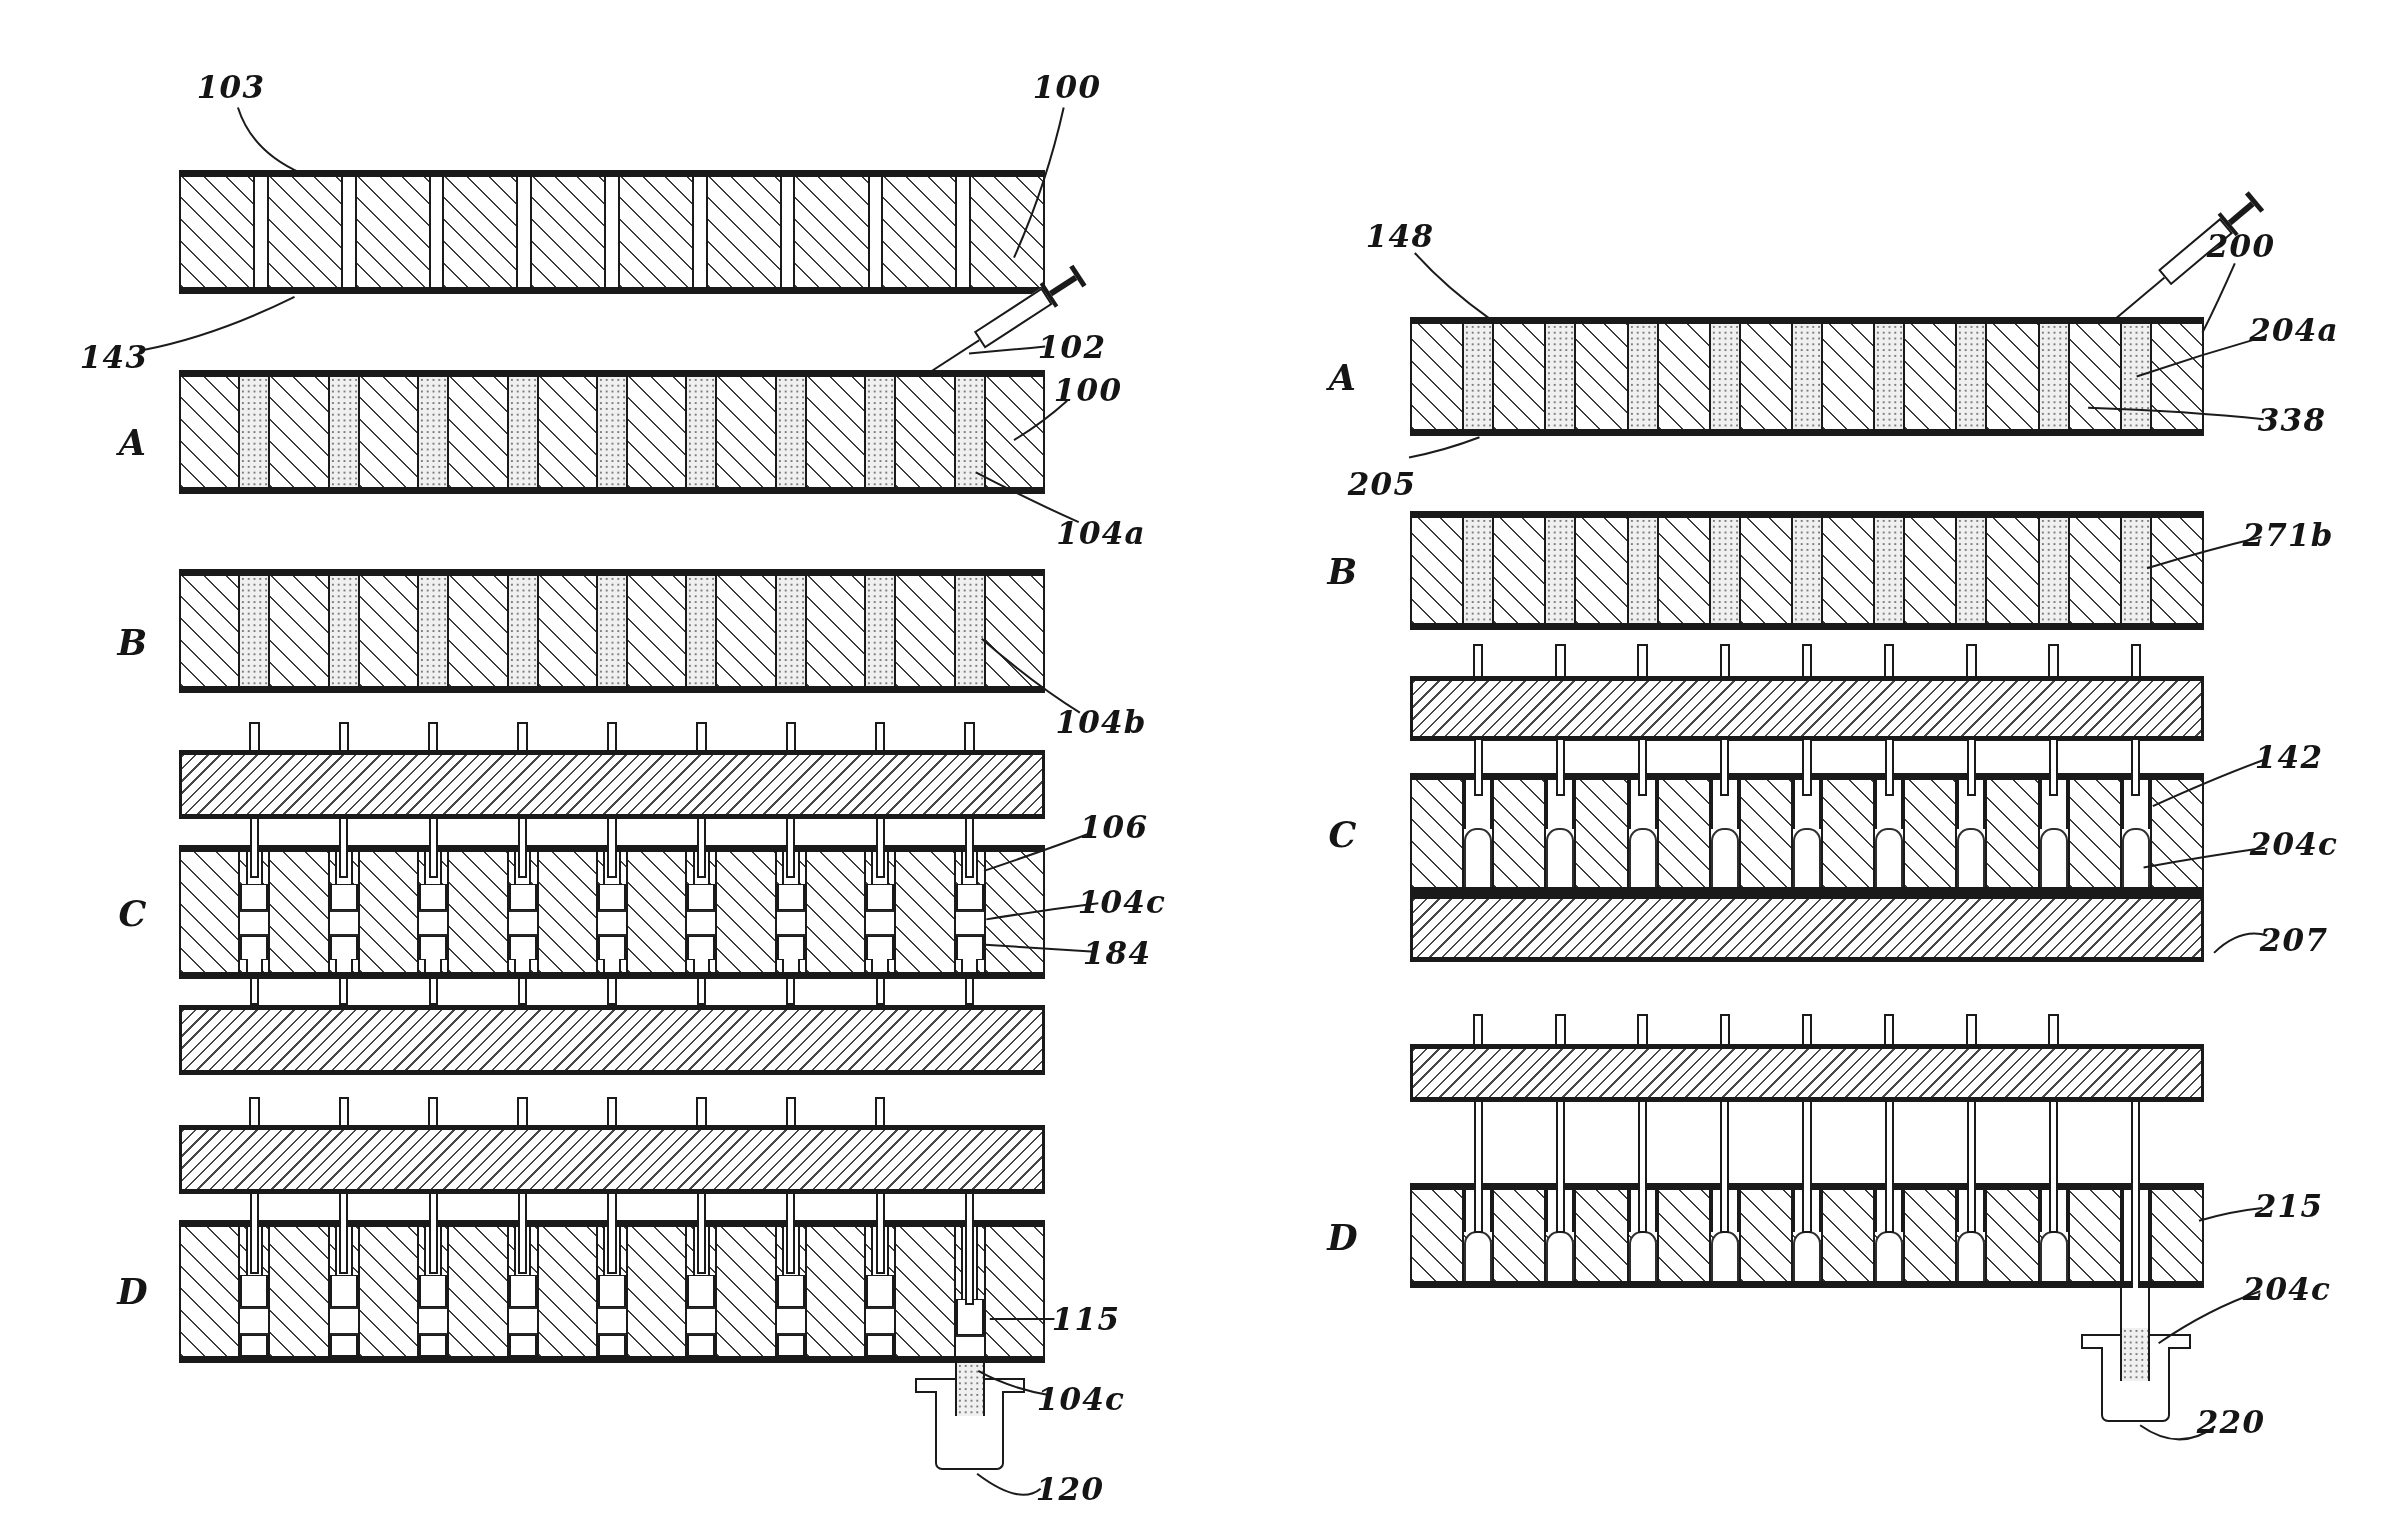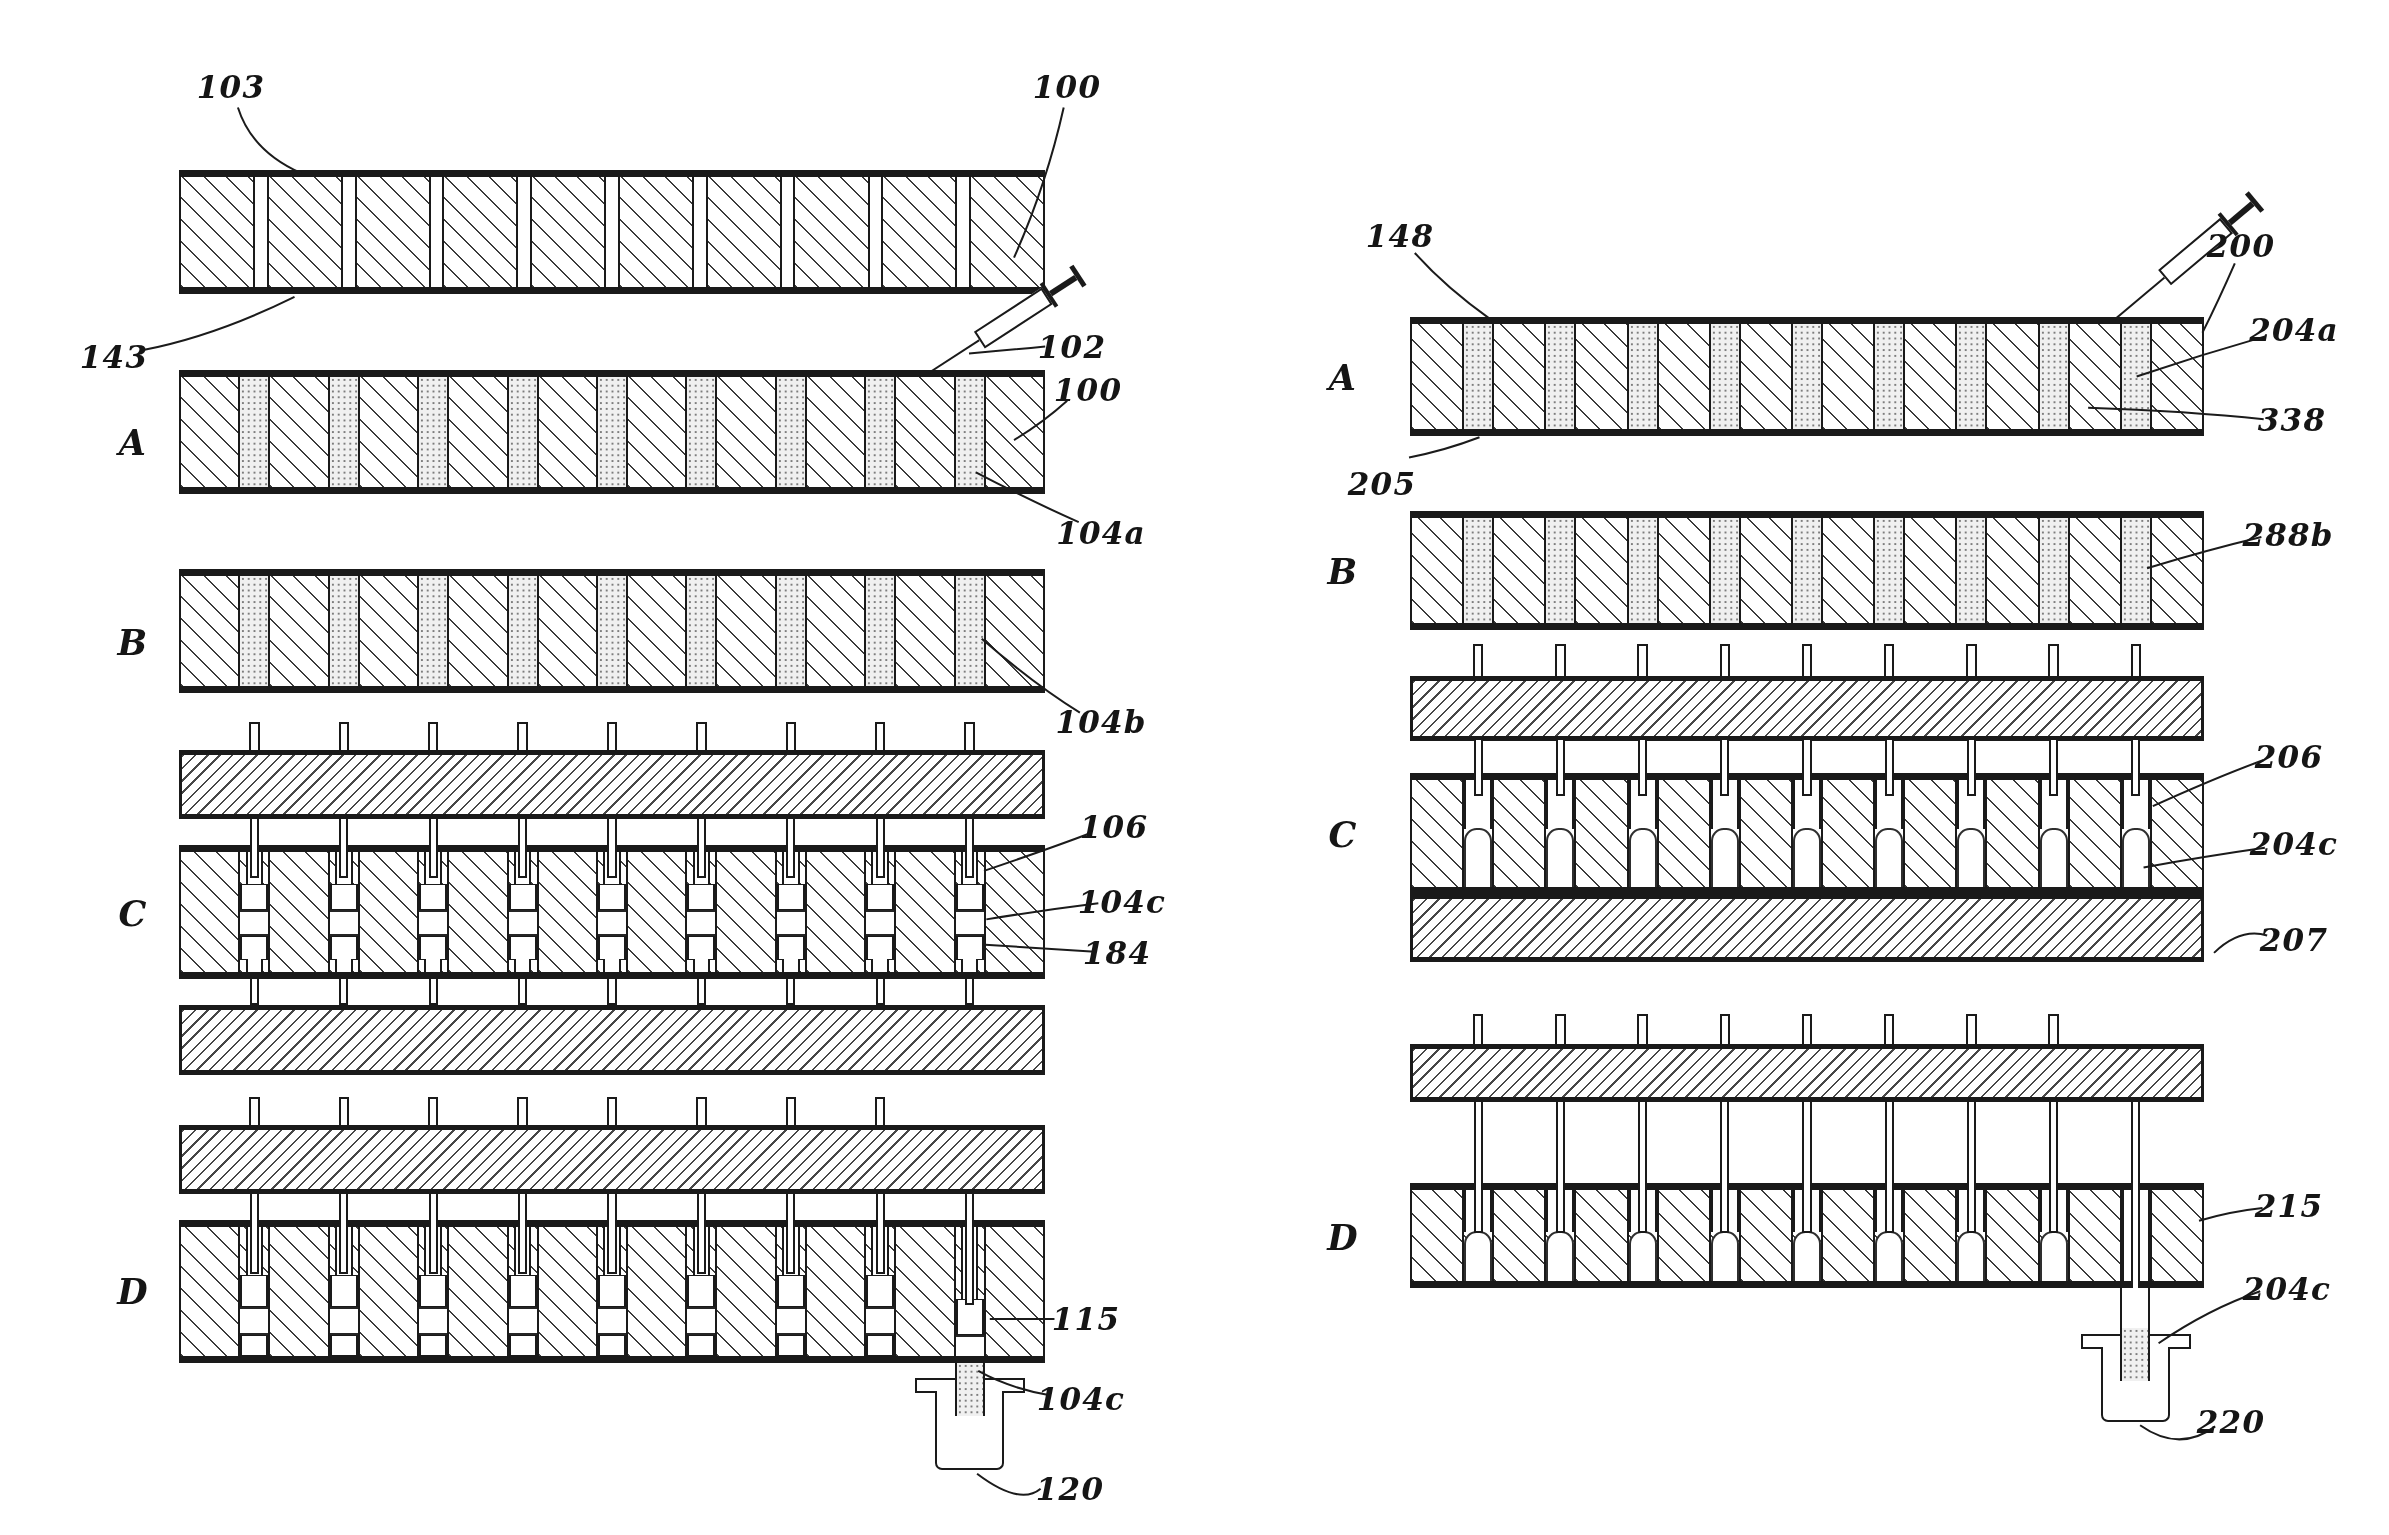--- a/index.html
+++ b/index.html
@@ -838,22 +838,22 @@
 <div class="lbl" style="left:1081px;top:1399px">104c</div>
 <div class="lbl" style="left:1070px;top:1489px">120</div>
 
 <div class="lbl" style="left:1400px;top:236px">148</div>
 <div class="lbl" style="left:2241px;top:246px">200</div>
 <div class="lbl" style="left:2294px;top:330px">204a</div>
 <div class="lbl" style="left:2292px;top:420px">338</div>
 <div class="lbl" style="left:1382px;top:484px">205</div>
 <div class="lbl rowletter" style="left:1343px;top:377px">A</div>
 <div class="lbl rowletter" style="left:1343px;top:571px">B</div>
-<div class="lbl" style="left:2288px;top:535px">288b</div>
-<div class="lbl" style="left:2289px;top:757px">206</div>
+<div class="lbl" style="left:2288px;top:535px">271b</div>
+<div class="lbl" style="left:2289px;top:757px">142</div>
 <div class="lbl rowletter" style="left:1343px;top:834px">C</div>
 <div class="lbl" style="left:2294px;top:844px">204c</div>
 <div class="lbl" style="left:2294px;top:940px">207</div>
 <div class="lbl rowletter" style="left:1343px;top:1237px">D</div>
 <div class="lbl" style="left:2289px;top:1206px">215</div>
 <div class="lbl" style="left:2287px;top:1289px">204c</div>
 <div class="lbl" style="left:2231px;top:1422px">220</div>
 
 
 </body></html>

